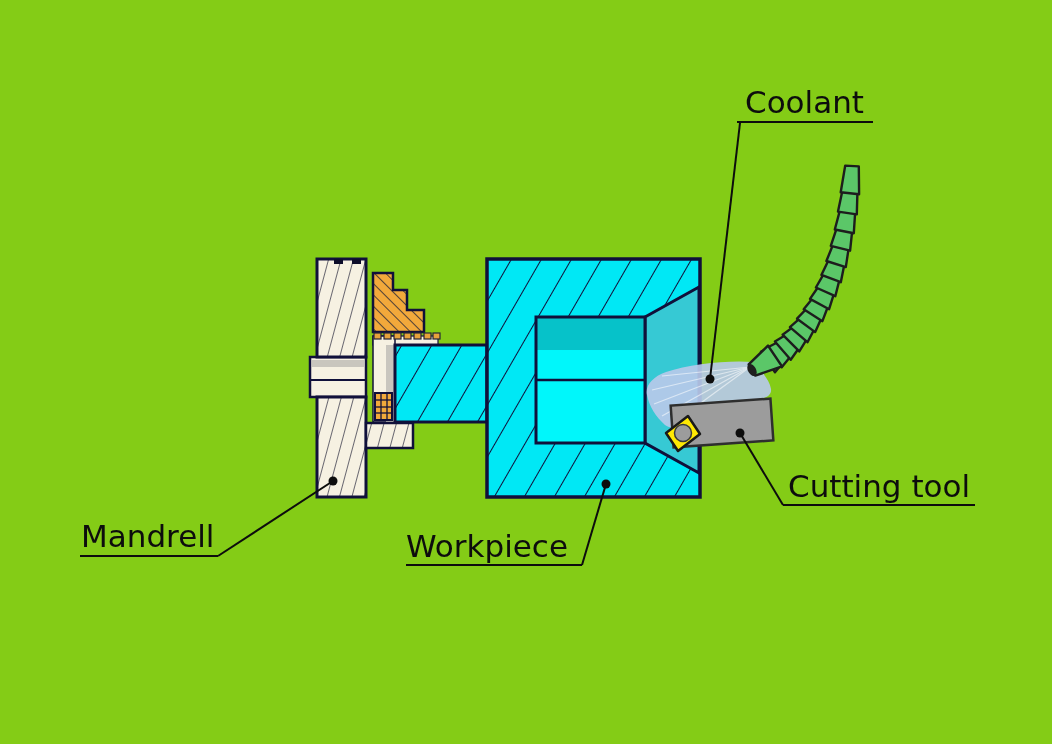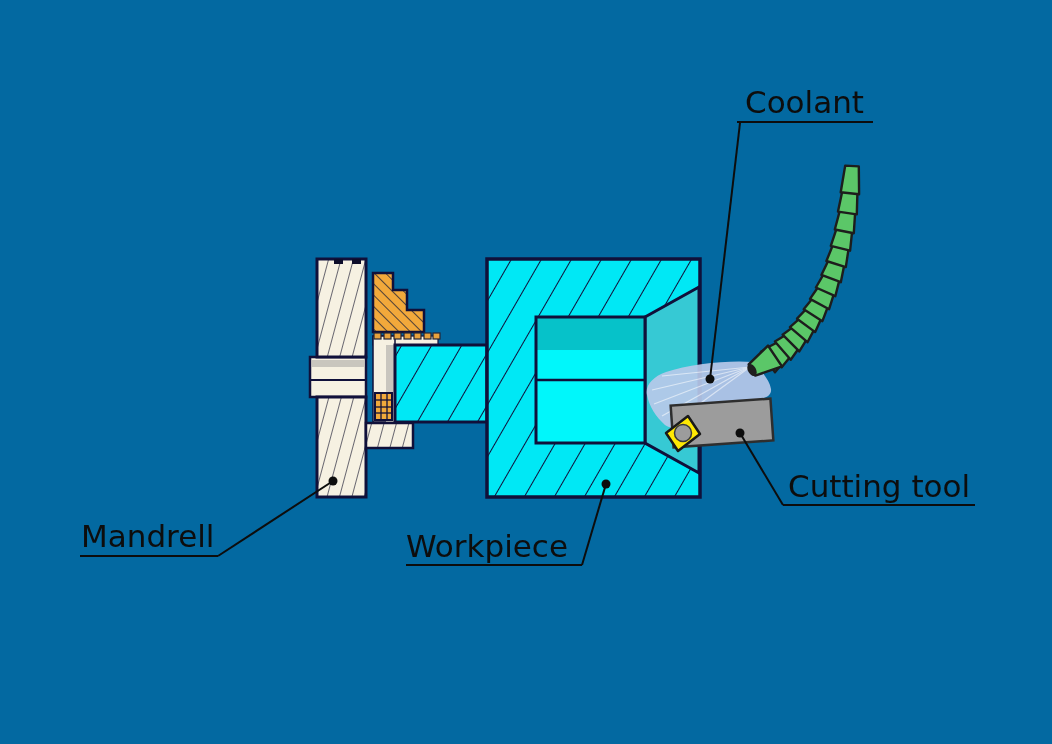--- a/index.html
+++ b/index.html
@@ -1,16 +1,16 @@
 <!DOCTYPE html>
 <html><head>
 <meta charset="utf-8">
 <style>
   html,body{margin:0;padding:0;background:#ffffff;}
-  .stage{position:relative;width:1052px;height:744px;background:#0369a1;overflow:hidden;
+  .stage{position:relative;width:1052px;height:744px;background:#84cc16;overflow:hidden;
          font-family:"DejaVu Sans","Liberation Sans",sans-serif;}
   svg text{font-family:"DejaVu Sans","Liberation Sans",sans-serif;font-size:31px;fill:#0d0d0d;}
 </style>
 </head>
 <body>
 
 <div class="stage">
 <svg width="1052" height="744" viewBox="0 0 1052 744">
   <defs>
     <pattern id="hCyan" width="26" height="26" patternUnits="userSpaceOnUse" patternTransform="rotate(-60)">

